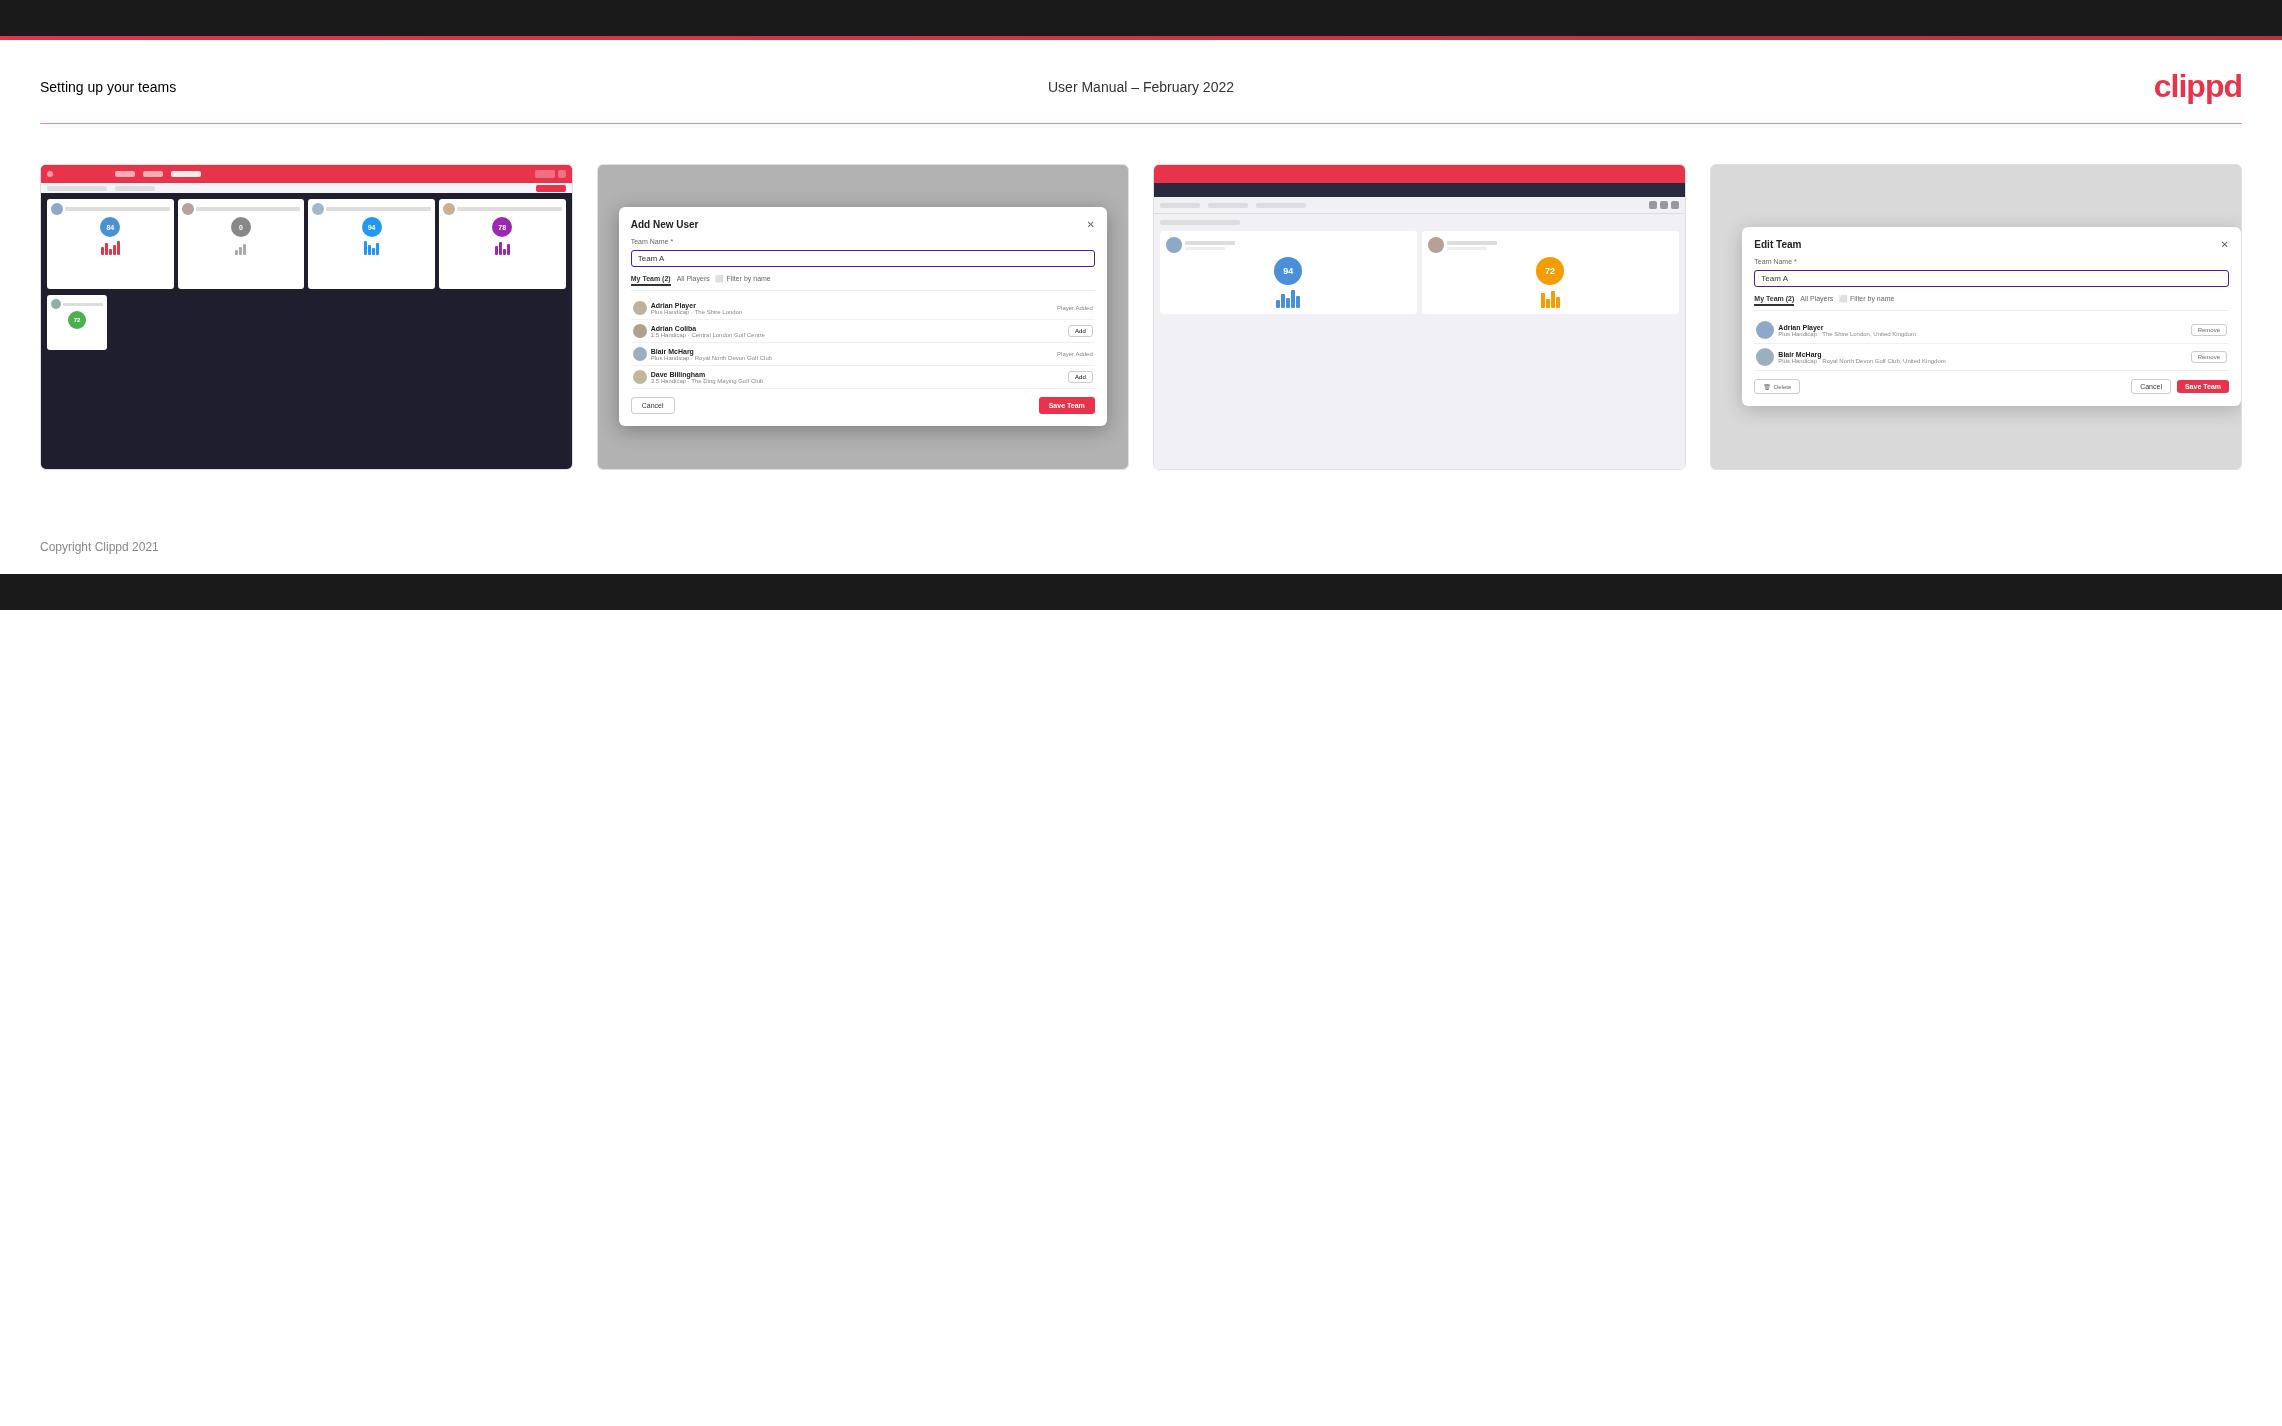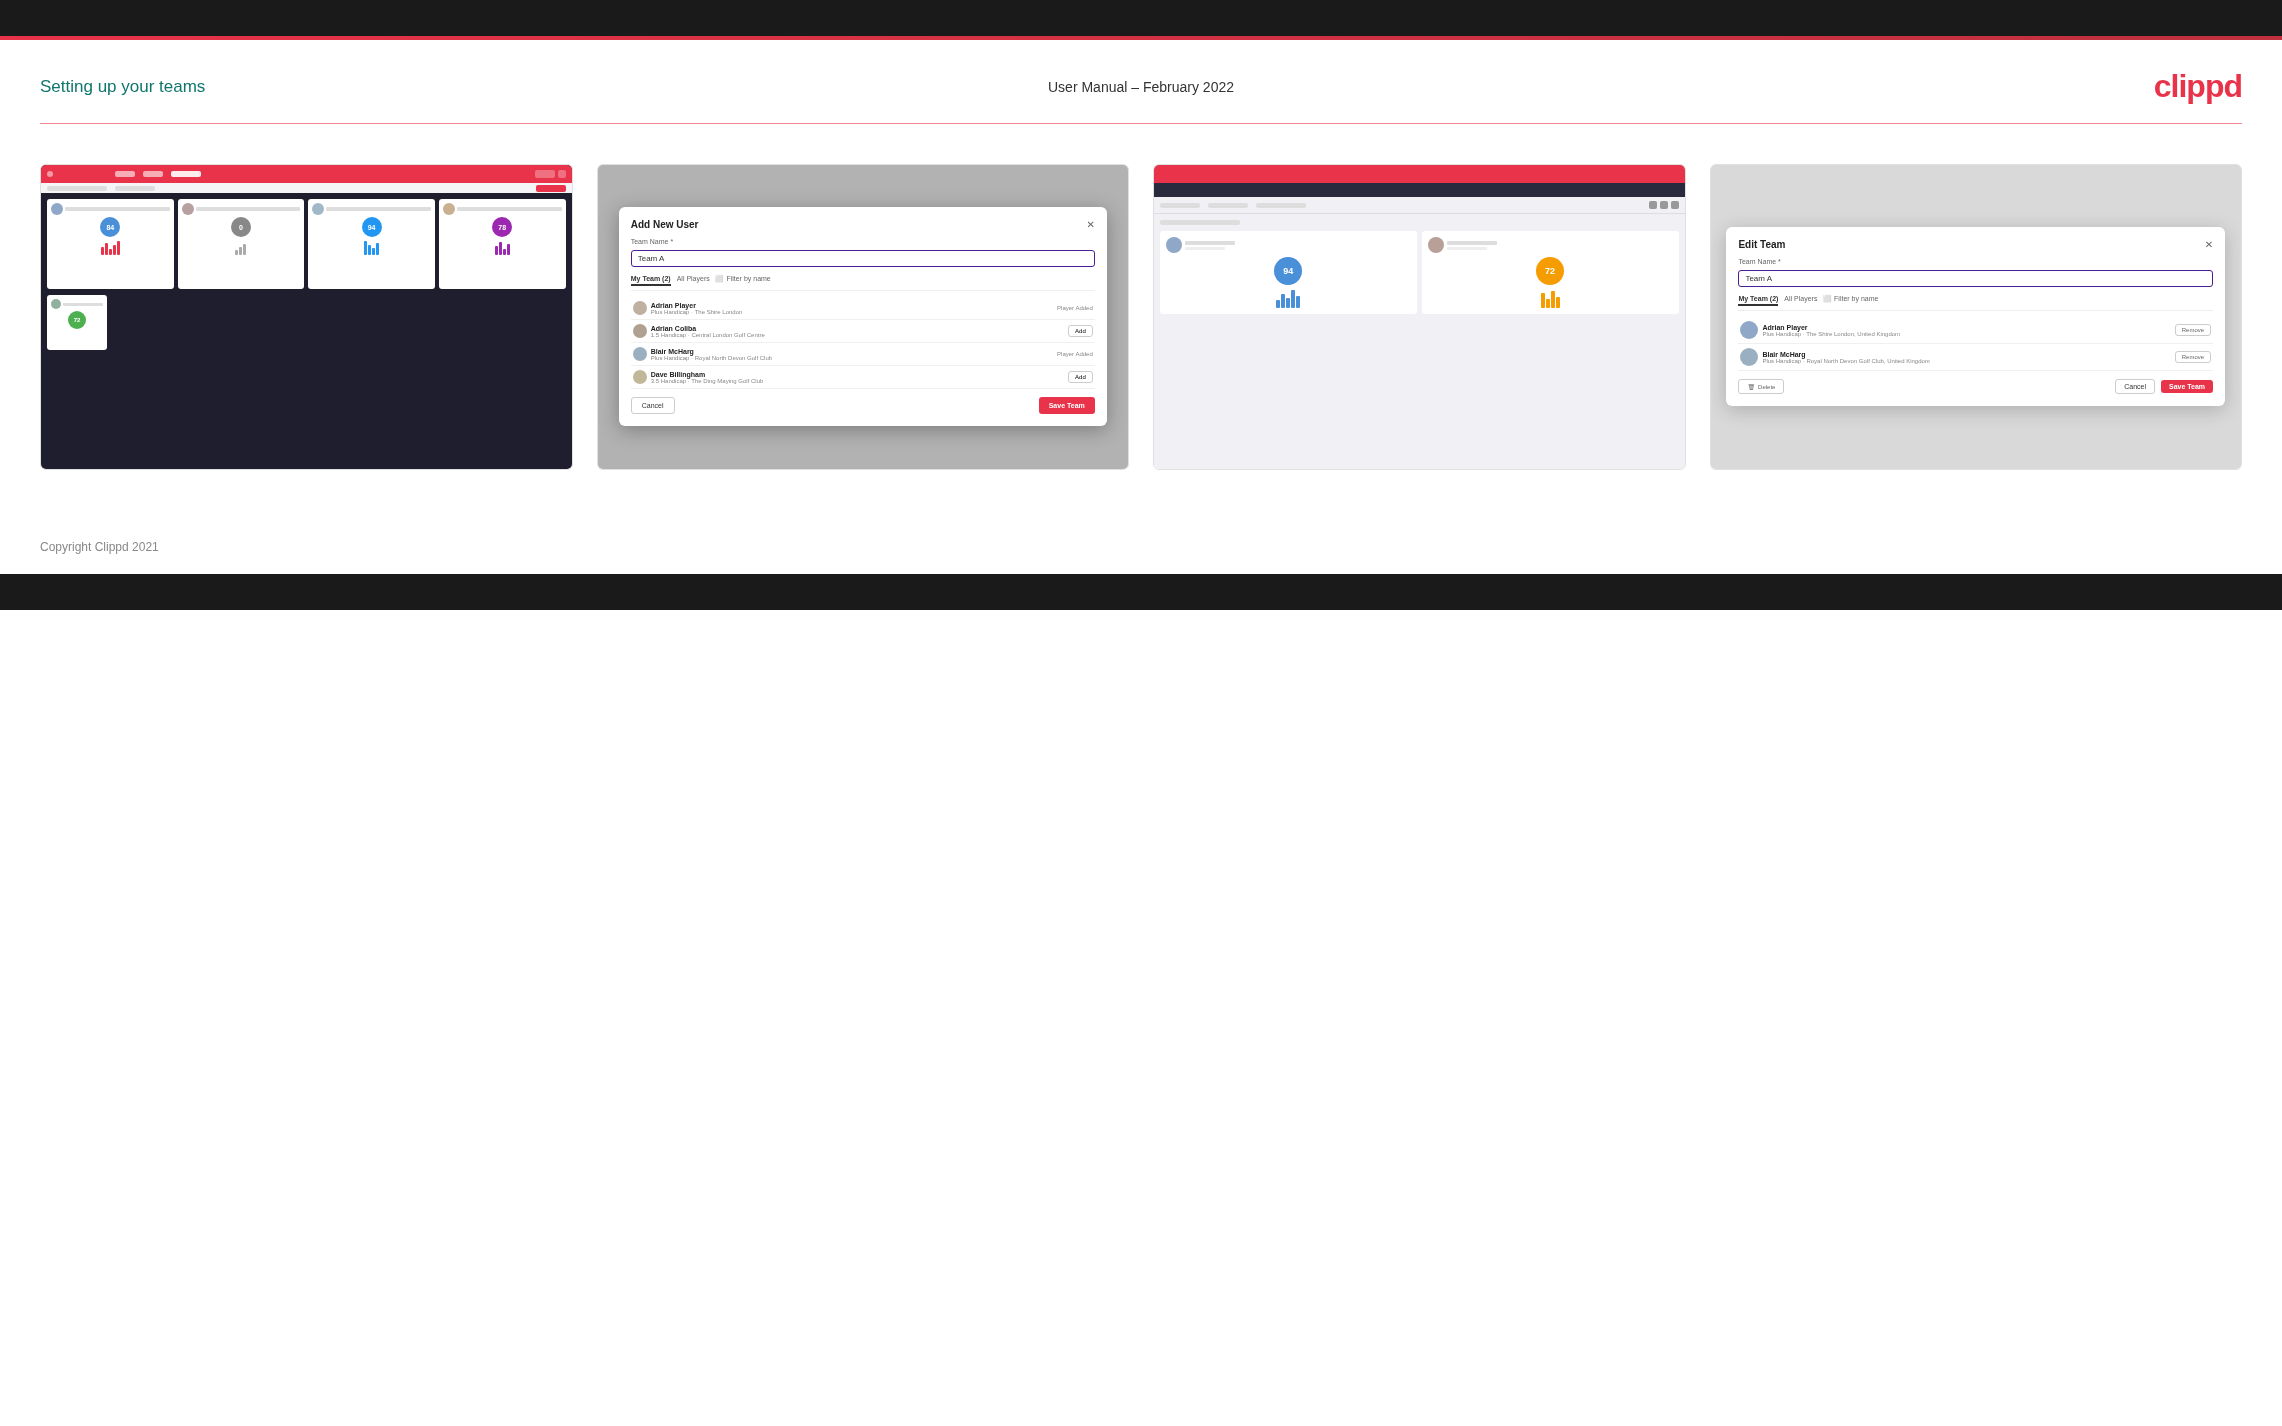--- a/index.html
+++ b/index.html
@@ -24,22 +24,22 @@
     }
 
     
     .header {
       display: flex;
       justify-content: space-between;
       align-items: center;
       padding: 28px 40px 18px 40px;
     }
     .header-left {
-      font-size: 17px;
-      color: #0f766e;
+      font-size: 14px;
+      color: #000000;
     }
     .header-center {
       font-size: 14px;
       color: #333;
       position: absolute;
       left: 50%;
       transform: translateX(-50%);
     }
     .logo {
       font-size: 32px;
@@ -220,21 +220,21 @@
     .ss3-topbar { background: #e8334a; height: 18px; }
     .ss3-nav { background: #2a2a3e; height: 14px; }
 
     
     .screenshot-4 {
       background: rgba(0,0,0,0.15);
       width: 100%;
       height: 100%;
       display: flex;
       align-items: center;
-      justify-content: center;
+      justify-content: flex-end;
     }
     .edit-modal {
       background: #fff;
       border-radius: 6px;
       padding: 12px;
       width: 94%;
       box-shadow: 0 4px 20px rgba(0,0,0,0.2);
     }
     .edit-modal-header {
       display: flex;

